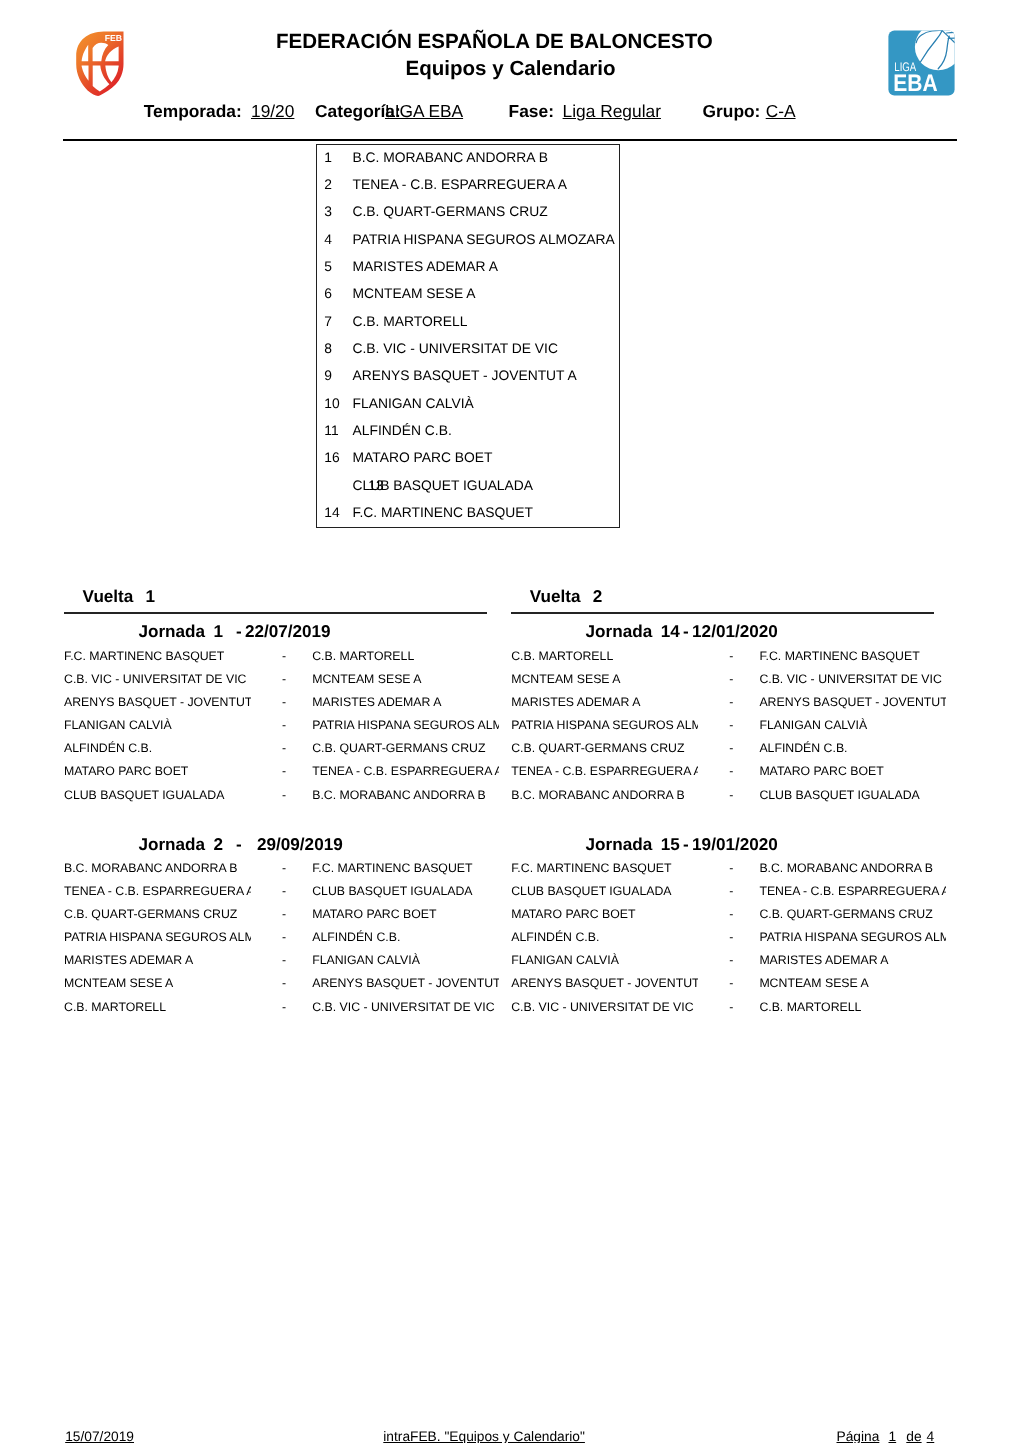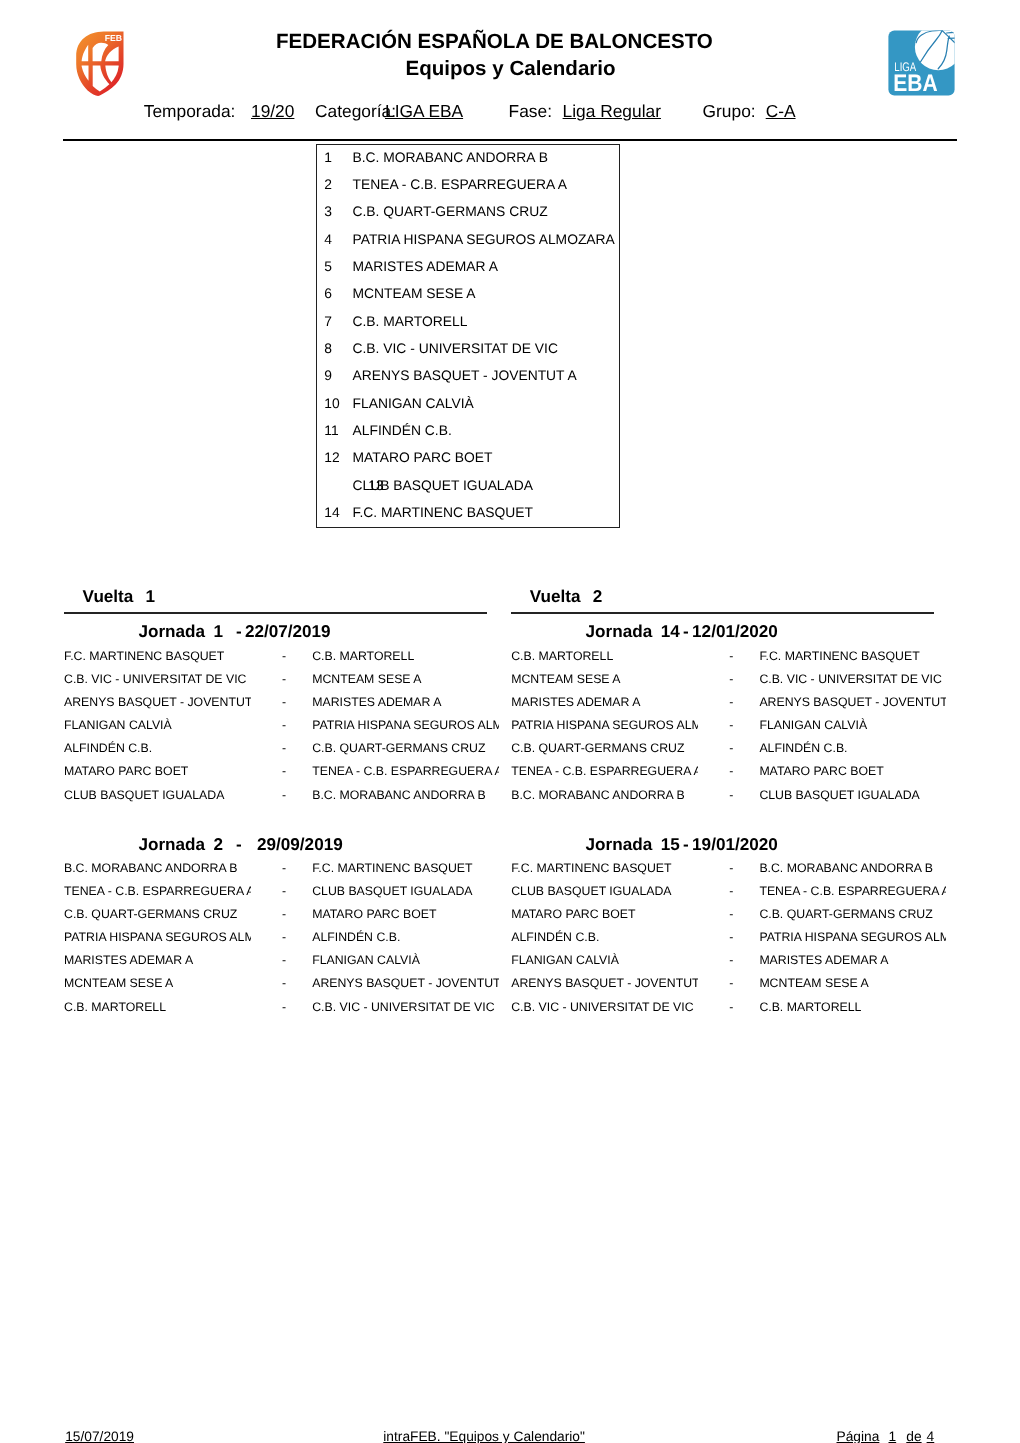--- a/index.html
+++ b/index.html
@@ -11,21 +11,21 @@
   
   #feb-logo{position:absolute;left:76px;top:31px;width:48px;height:65px;}
   #eba-logo{position:absolute;left:888px;top:30px;width:78px;height:66px;}
   #doc-title{position:absolute;left:276px;top:31.5px;font-size:20.56px;font-weight:bold;
              line-height:1;white-space:nowrap;}
   #doc-subtitle{position:absolute;left:405.5px;top:58.7px;font-size:20.56px;font-weight:bold;
              line-height:1;white-space:nowrap;}
   #meta-row{position:absolute;left:0;top:0;width:1020px;height:160px;
             font-size:17.35px;line-height:1;}
   #meta-row span{position:absolute;top:103.2px;white-space:nowrap;}
-  #meta-row .lbl{font-weight:normal;}
+  #meta-row .lbl{font-weight:bold;}
   #meta-row .val{font-weight:normal;text-decoration:underline;}
   #header-rule{position:absolute;left:63px;top:138.6px;width:894px;height:2.1px;background:#000;}
 
   
   #teams-box{position:absolute;left:316px;top:144px;width:304px;height:384px;
              box-sizing:border-box;border:1.1px solid #202020;overflow:hidden;}
   #teams-list{position:absolute;left:0;top:0;width:100%;height:100%;}
   .team-row{position:absolute;left:0;width:100%;font-size:13.85px;line-height:1;
             white-space:nowrap;height:14px;}
   .team-row .tn{position:absolute;top:0;text-align:left;}
@@ -166,21 +166,21 @@
       </div>
       <div class="team-row" style="top: 251.68px;">
         <span class="tn" style="left: 7.3px;">10</span>
         <span class="tnm">FLANIGAN CALVIÀ</span>
       </div>
       <div class="team-row" style="top: 279px;">
         <span class="tn" style="left: 7.3px;">11</span>
         <span class="tnm">ALFINDÉN C.B.</span>
       </div>
       <div class="team-row" style="top: 306.32px;">
-        <span class="tn" style="left: 7.3px;">12</span>
+        <span class="tn" style="left: 7.3px;">16</span>
         <span class="tnm">MATARO PARC BOET</span>
       </div>
       <div class="team-row" style="top: 333.64px;">
         <span class="tn" style="left: 7.3px; margin-left: 44px;">13</span>
         <span class="tnm">CLUB BASQUET IGUALADA</span>
       </div>
       <div class="team-row" style="top: 360.96px;">
         <span class="tn" style="left: 7.3px;">14</span>
         <span class="tnm">F.C. MARTINENC BASQUET</span>
       </div>

